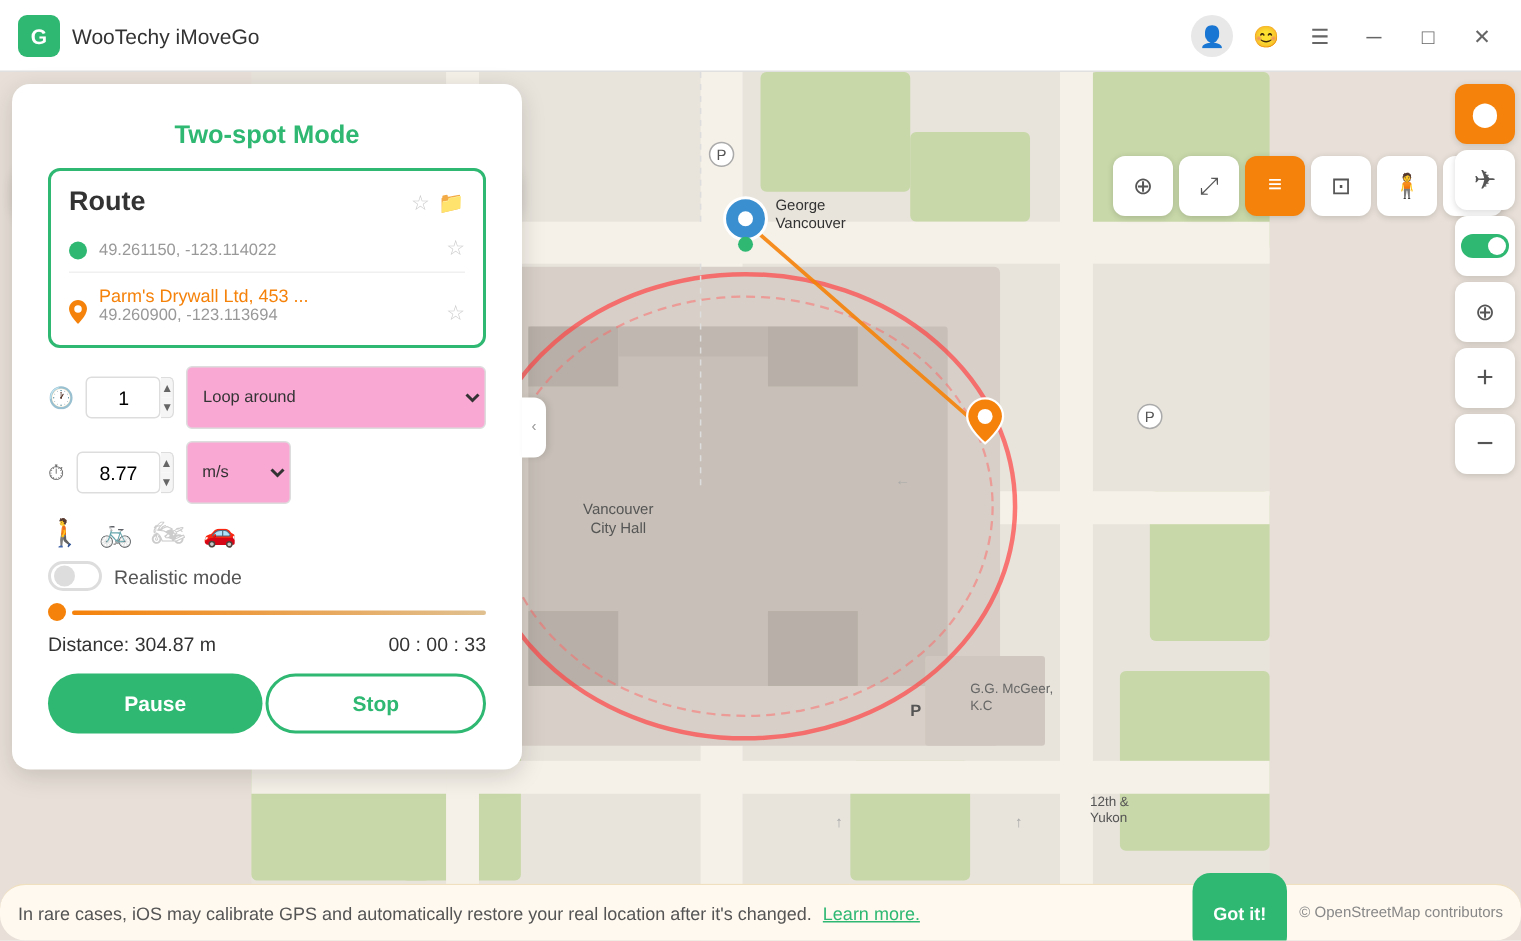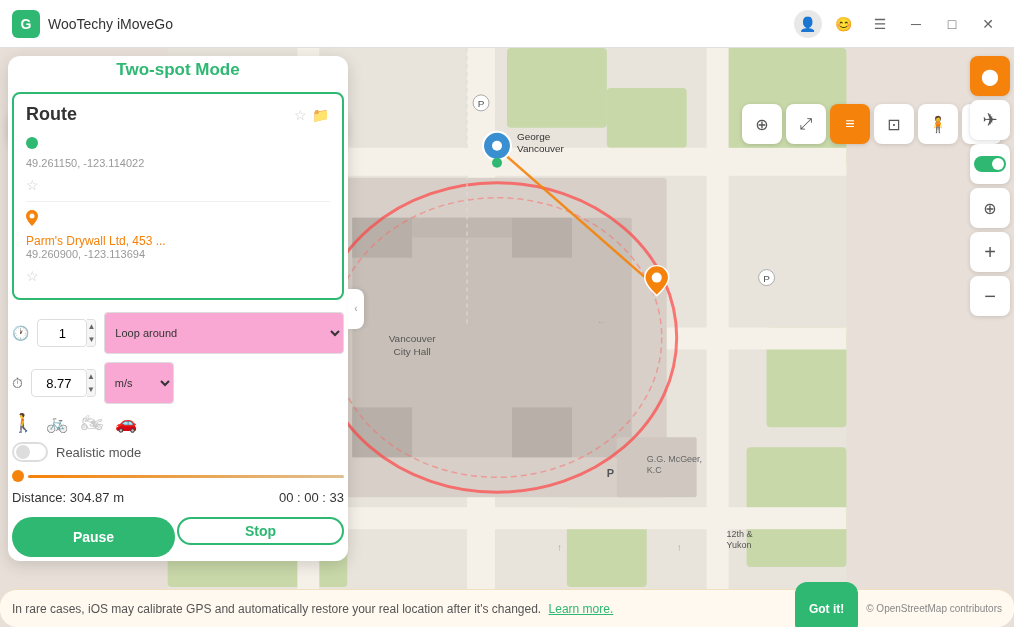--- a/index.html
+++ b/index.html
@@ -102,21 +102,21 @@
 
     
     .left-panel {
       position: absolute;
       top: 8px; left: 8px;
       width: 340px;
       background: #fff;
       border-radius: 12px;
       box-shadow: 0 4px 16px rgba(0,0,0,0.15);
       z-index: 20;
-      padding: 4px;
+      padding: 24px;
     }
     .panel-title {
       text-align: center;
       font-size: 17px;
       font-weight: 600;
       color: #2eb872;
       margin-bottom: 12px;
     }
     .route-box {
       border: 2px solid #2eb872;
@@ -127,23 +127,22 @@
     .route-header {
       display: flex; justify-content: space-between; align-items: center;
       margin-bottom: 8px;
     }
     .route-label {
       font-size: 18px; font-weight: 600; color: #333;
     }
     .route-icons { display: flex; gap: 6px; }
     .route-icon { color: #ccc; font-size: 14px; cursor: pointer; }
     .route-row {
-      display: flex; align-items: flex-start; gap: 8px;
+      display: flex; align-items: flex-end; gap: 8px;
       padding: 4px 0;
-      flex-direction: column;
     }
     .route-coords {
       font-size: 11px; color: #999; flex: 1;
     }
     .route-name {
       font-size: 12px; color: #f5820a; font-weight: 500; flex: 1;
     }
     .star-icon { color: #ccc; font-size: 14px; cursor: pointer; }
 
     
@@ -228,21 +227,21 @@
 
     
     .btn-row {
       display: flex; gap: 2px;
     }
     .btn-pause {
       flex: 1; height: 40px; background: #2eb872; border: none; border-radius: 20px;
       color: white; font-size: 14px; font-weight: 600; cursor: pointer;
     }
     .btn-stop {
-      flex: 1; height: 28px; background: #fff; border: 2px solid #2eb872; border-radius: 20px;
+      flex: 1; height: 40px; background: #fff; border: 2px solid #2eb872; border-radius: 20px;
       color: #2eb872; font-size: 14px; font-weight: 600; cursor: pointer;
     }
 
     
     .collapse-arrow {
       position: absolute;
       right: -16px; top: 50%;
       transform: translateY(-50%);
       width: 16px; height: 40px;
       background: #fff; border-radius: 0 8px 8px 0;

